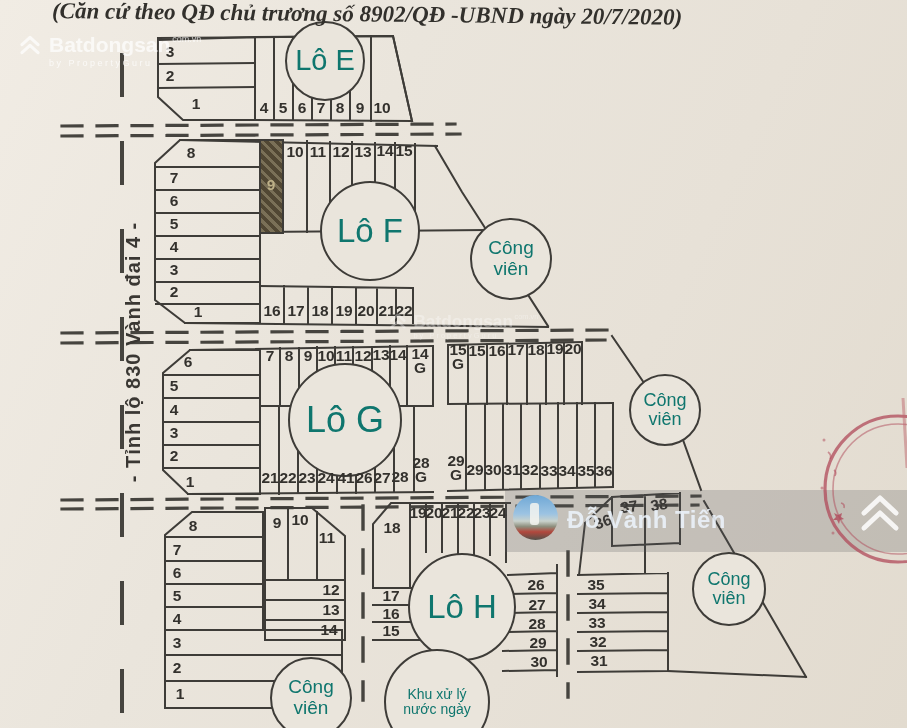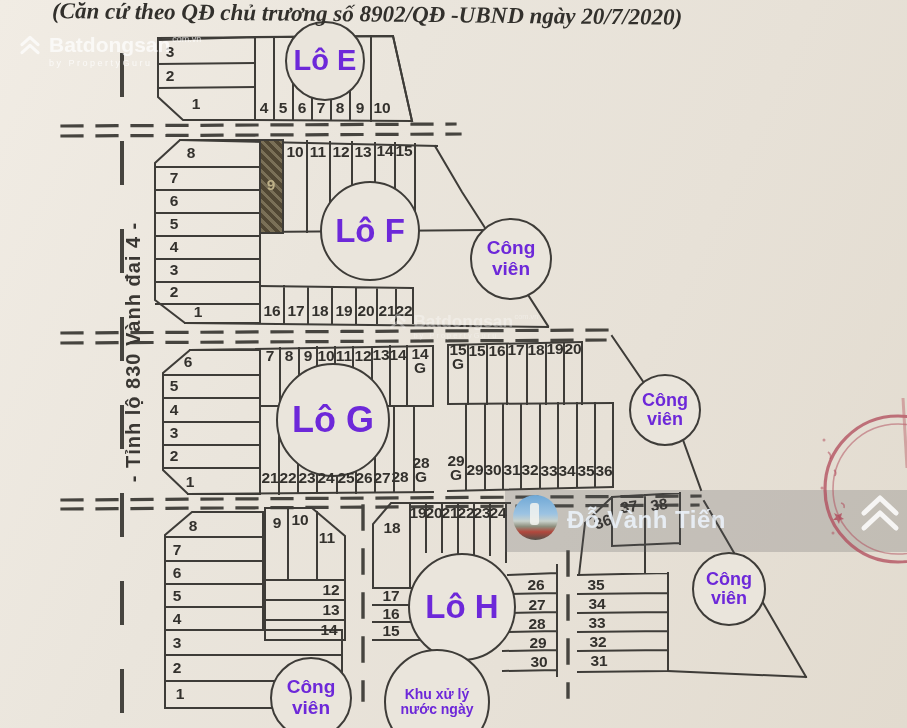--- a/index.html
+++ b/index.html
@@ -9,21 +9,21 @@
   #parcel-svg{position:absolute;left:0;top:0;z-index:1;}
   .ln{stroke:#3e3c38;stroke-width:2;fill:none;stroke-linecap:square;}
   .dash{stroke:#46443f;stroke-width:3.2;fill:none;stroke-dasharray:20 15;}
   .dashv{stroke:#46443f;stroke-width:4;fill:none;stroke-dasharray:40 48;}
   .dashv2{stroke:#46443f;stroke-width:3.4;fill:none;stroke-dasharray:23 21;}
   #hatch-lot{position:absolute;left:259px;top:139px;width:25px;height:95px;z-index:2;
     box-sizing:border-box;border:2px solid #3e3c38;
     background:repeating-linear-gradient(45deg,#7a7057 0 3px,#514733 3px 7px);}
   .map-circle{position:absolute;z-index:3;border:2.5px solid #3e3c38;border-radius:50%;
     background:#eae5dc;display:flex;flex-direction:column;align-items:center;justify-content:center;
-    font-weight:bold;color:#6d28d9;line-height:1.08;box-sizing:border-box;text-align:center;}
+    font-weight:normal;color:#0f766e;line-height:1.08;box-sizing:border-box;text-align:center;}
   .lot{position:absolute;z-index:4;transform:translate(-50%,-50%) rotate(var(--rot,0deg));
     font-weight:bold;font-size:15.5px;color:#33312d;white-space:pre-line;text-align:center;line-height:0.9;}
   .lot.hatch-label{color:#bdb088;}
   #map-title{position:absolute;left:52px;top:2px;width:740px;z-index:5;
     font-family:"Liberation Serif", serif;font-style:italic;font-weight:bold;
     font-size:23px;color:#32302c;transform:rotate(0.6deg);}
   #road-label{position:absolute;left:133px;top:352px;z-index:5;white-space:nowrap;
     transform:translate(-50%,-50%) rotate(-90deg);font-weight:bold;font-size:20px;
     letter-spacing:1px;color:#3a3733;}
   
@@ -112,21 +112,21 @@
 
   <div id="hatch-lot"></div>
 
   <div>
       <div class="map-circle" style="left: 285px; top: 21px; height: 80px; width: 80px; font-size: 29px;">
         <div>Lô E</div>
       </div>
       <div class="map-circle" style="left: 320px; top: 181px; height: 100px; width: 100px; font-size: 33px;">
         <div>Lô F</div>
       </div>
-      <div class="map-circle" style="left: 276px; top: 363px; height: 114px; width: 114px; font-size: 36px;">
+      <div class="map-circle" style="left: 288px; top: 363px; height: 114px; width: 114px; font-size: 36px;">
         <div>Lô G</div>
       </div>
       <div class="map-circle" style="left: 408px; top: 553px; height: 108px; width: 108px; font-size: 33px;">
         <div>Lô H</div>
       </div>
       <div class="map-circle" style="left: 470px; top: 218px; height: 82px; width: 82px; font-size: 19px;">
         <div>Công</div>
         <div>viên</div>
       </div>
       <div class="map-circle" style="left: 629px; top: 374px; height: 72px; width: 72px; font-size: 18px;">
@@ -200,21 +200,21 @@
       <div class="lot" style="left: 477px; top: 351px;">15</div>
       <div class="lot" style="left: 497px; top: 351px;">16</div>
       <div class="lot" style="left: 516px; top: 350px;">17</div>
       <div class="lot" style="left: 536px; top: 350px;">18</div>
       <div class="lot" style="left: 555px; top: 349px;">19</div>
       <div class="lot" style="left: 573px; top: 349px;">20</div>
       <div class="lot" style="left: 270px; top: 478px;">21</div>
       <div class="lot" style="left: 288px; top: 478px;">22</div>
       <div class="lot" style="left: 307px; top: 478px;">23</div>
       <div class="lot" style="left: 326px; top: 478px;">24</div>
-      <div class="lot" style="left: 346px; top: 478px;">25</div>
+      <div class="lot" style="left: 346px; top: 478px;">41</div>
       <div class="lot" style="left: 364px; top: 478px;">26</div>
       <div class="lot" style="left: 382px; top: 478px;">27</div>
       <div class="lot" style="left: 400px; top: 477px;">28</div>
       <div class="lot" style="left: 421px; top: 470px;">28
 G</div>
       <div class="lot" style="left: 456px; top: 468px;">29
 G</div>
       <div class="lot" style="left: 475px; top: 470px;">29</div>
       <div class="lot" style="left: 493px; top: 470px;">30</div>
       <div class="lot" style="left: 512px; top: 470px;">31</div>

